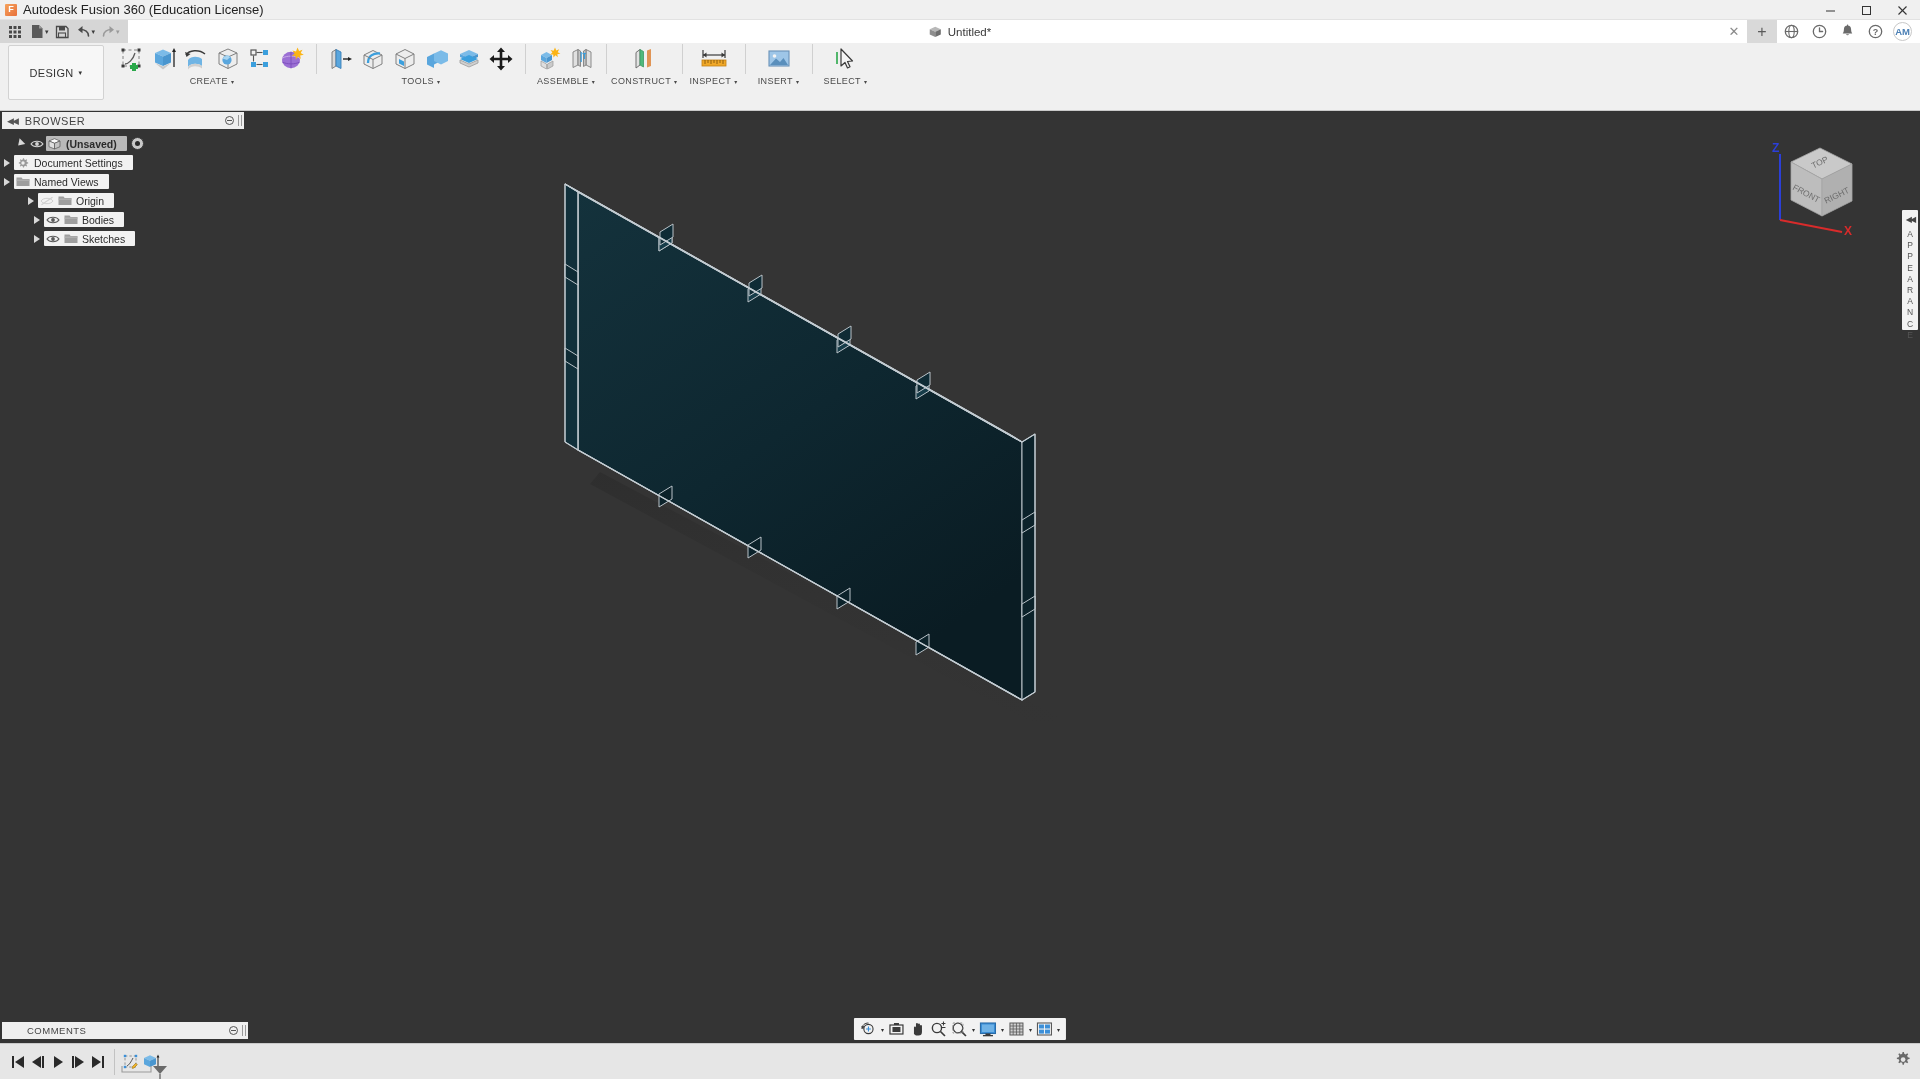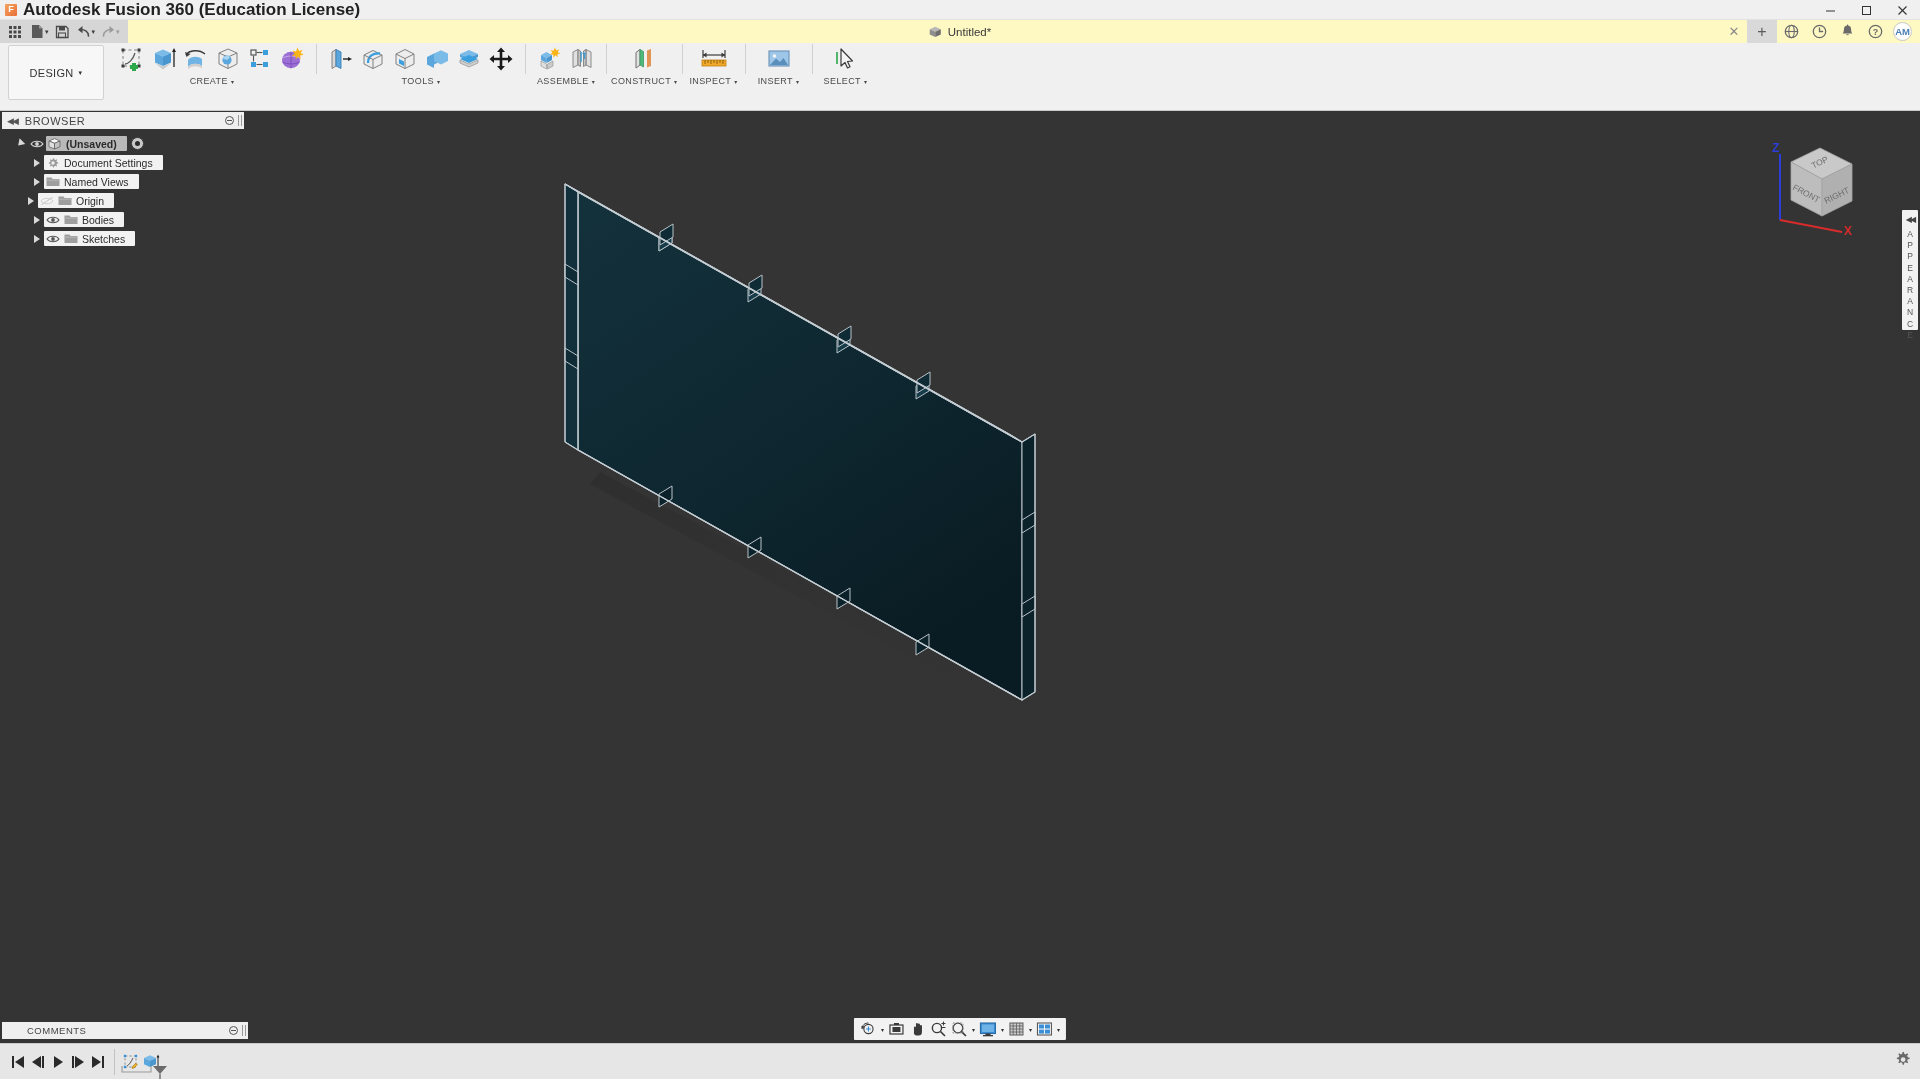--- a/index.html
+++ b/index.html
@@ -18,30 +18,30 @@
     position: relative;
   }
   .tb-logo {
     width: 12px; height: 12px; margin-left: 5px; margin-right: 6px;
     display: flex; align-items: center; justify-content: center;
     font-size: 10px; font-weight: bold; color: #e8703a;
     background: linear-gradient(135deg,#f5a25c,#e8703a);
     border-radius: 1px;
   }
   .tb-logo span { color:#fff; font-size:9px; line-height:1; }
-  .tb-title { font-size: 17px; color: #222; font-weight: bold; }
+  .tb-title { font-size: 13px; color: #222; }
   .tb-winbtns { position: absolute; right: 0; top: 0; height: 20px; display: flex; }
   .tb-winbtn {
     width: 36px; height: 20px; display: flex; align-items: center; justify-content: center;
     font-size: 11px; color: #333;
   }
 
   
   .qatrow {
-    height: 23px; background: #fef9c3; display: flex; align-items: center;
+    height: 23px; background: #ffffff; display: flex; align-items: center;
     position: relative;
   }
   .qat-left {
     display: flex; align-items: center; height: 23px;
     background: #d6d6d6; padding: 0 6px 0 4px;
   }
   .qat-btn {
     width: 22px; height: 21px; display: flex; align-items: center; justify-content: center;
     position: relative;
   }
@@ -696,36 +696,36 @@
                 <path d="M12 3 L6.5 5.3 L6.5 11 L12 8.7 Z" fill="#c4c4c4" stroke="#555" stroke-width="0.7"></path>
               </svg>
           </span>
           <span class="tlabel bold">(Unsaved)</span>
         </span>
         <span class="radio-btn">
             <i></i>
           </span>
       </div>
 
-      <div class="trow" style="padding-left:30px">
+      <div class="trow" style="">
         <span class="tw-arrow">
             <i class="arr"></i>
           </span>
         <span class="tchip">
           <span class="tfolder">
             <svg width="12" height="12" viewBox="0 0 12 12">
               <path d="M6 1.2 l1 0 .3 1.3 1.1 .5 1.1-.8 .7 .7 -.8 1.1 .5 1.1 1.3 .3 0 1 -1.3 .3 -.5 1.1 .8 1.1 -.7 .7 -1.1-.8 -1.1 .5 -.3 1.3 -1 0 -.3-1.3 -1.1-.5 -1.1 .8 -.7-.7 .8-1.1 -.5-1.1 -1.3-.3 0-1 1.3-.3 .5-1.1 -.8-1.1 .7-.7 1.1 .8 1.1-.5 Z" fill="#9a9a9a"></path>
               <circle cx="6" cy="6" r="1.7" fill="#efefef"></circle>
             </svg>
           </span>
           <span class="tlabel">Document Settings</span>
         </span>
       </div>
 
-      <div class="trow" style="padding-left:30px">
+      <div class="trow" style="">
         <span class="tw-arrow">
             <i class="arr"></i>
           </span>
         <span class="tchip">
           <span class="tfolder">
             <svg width="14" height="11" viewBox="0 0 14 11">
                 <path d="M0.5 1.5 h5 l1.2 1.6 h6.8 v6.9 h-13 Z" fill="#9e9e9e"></path>
                 <path d="M0.5 3.6 h13 v1.1 h-13 Z" fill="#b6b6b6"></path>
               </svg>
           </span>

